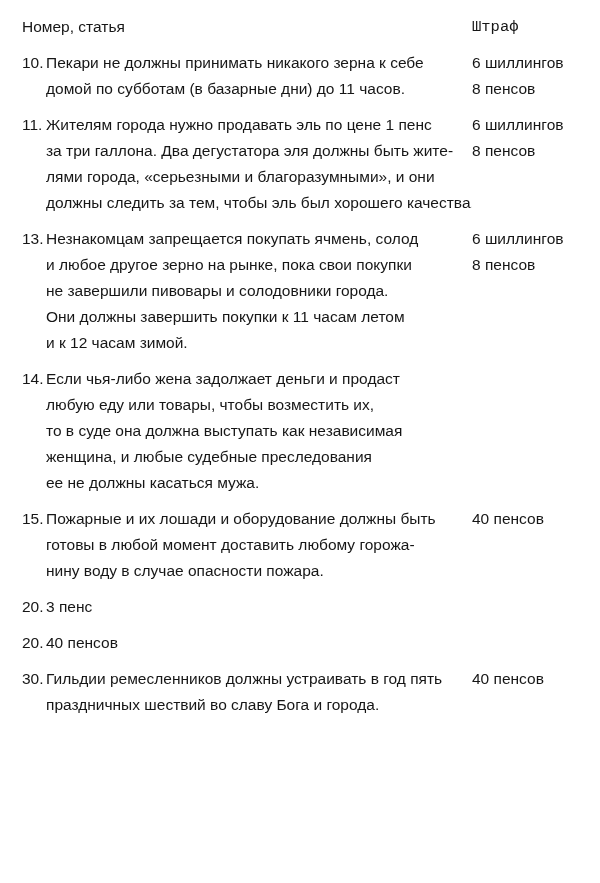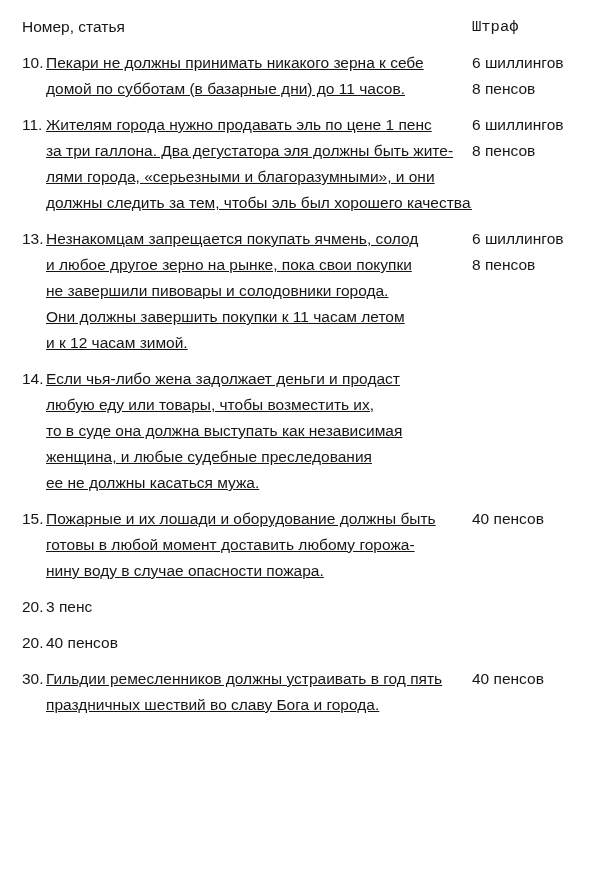--- a/index.html
+++ b/index.html
@@ -37,21 +37,20 @@
     margin-bottom: 10px;
   }
   .num {
     flex: 0 0 24px;
     white-space: pre;
   }
   .text {
     flex: 1 1 auto;
     white-space: pre;
     overflow: hidden;
-    text-decoration: underline;
   }
   .fine {
     flex: 0 0 112px;
     white-space: pre;
   }
 </style>
 </head>
 <body>
 
 <div class="page">

